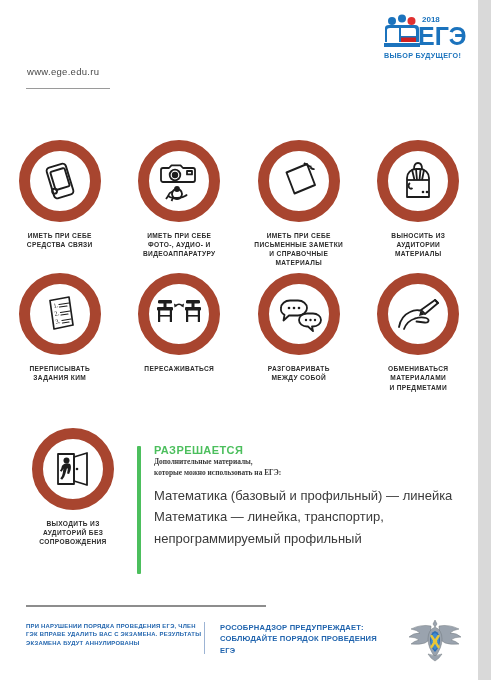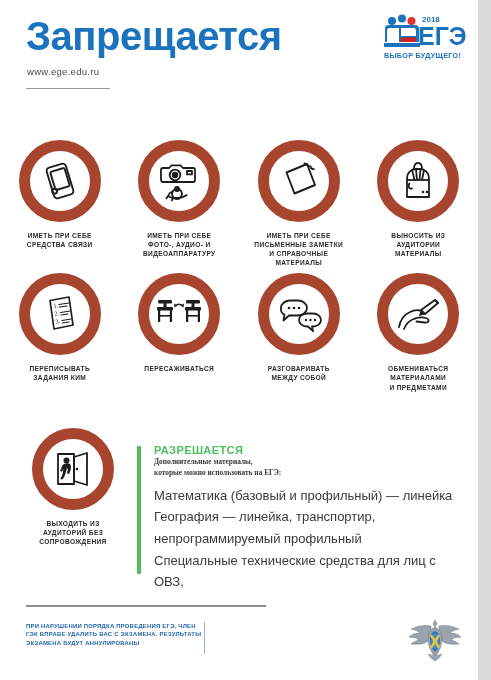--- a/index.html
+++ b/index.html
@@ -79,21 +79,20 @@
     line-height:1.5;letter-spacing:0.2px;text-transform:uppercase;
   }
   .emblem{position:absolute;left:404px;top:16px;width:62px;height:46px;}
 </style>
 </head>
 <body>
 
 <div class="page">
 
   <div class="header">
-    <div class="title">Запрещается</div>
     <div class="url">www.ege.edu.ru</div>
     <div class="hdr-rule"></div>
 
     <div class="logo">
       <svg width="85" height="58" viewBox="0 0 85 58">
 
         <circle cx="11" cy="9" r="4" fill="#1b73bd"></circle>
         <circle cx="21" cy="6.5" r="4" fill="#1b73bd"></circle>
         <circle cx="30.5" cy="9" r="4" fill="#e03030"></circle>
         <path d="M4 30 L4 16 Q4 13 8 13 L34 13 Q38 13 38 17 L38 30 Z" fill="#1b73bd"></path>
@@ -279,32 +278,32 @@
       <div class="cap">ВЫХОДИТЬ ИЗ<br>АУДИТОРИЙ БЕЗ<br>СОПРОВОЖДЕНИЯ</div>
     </div>
 
     <div class="allow">
       <div class="allow-bar"></div>
       <div class="allow-body">
         <div class="allow-title">РАЗРЕШАЕТСЯ</div>
         <div class="allow-intro">Дополнительные материалы,<br>которые можно использовать на ЕГЭ:</div>
         <div class="allow-list">
           <div>Математика (базовый и профильный) — линейка</div>
-          <div>География — линейка, транспортир,</div>
+          <div>Математика — линейка, транспортир,</div>
           <div>непрограммируемый профильный</div>
-          <div>Специальные технические средства для лиц с ОВЗ,</div>
         </div>
       </div>
     </div>
   </div>
 
   <div class="footer">
     <div class="foot-rule"></div>
     <div class="foot-warn">ПРИ НАРУШЕНИИ ПОРЯДКА ПРОВЕДЕНИЯ ЕГЭ, ЧЛЕН ГЭК ВПРАВЕ УДАЛИТЬ ВАС С ЭКЗАМЕНА. РЕЗУЛЬТАТЫ ЭКЗАМЕНА БУДУТ АННУЛИРОВАНЫ</div>
     <div class="foot-div"></div>
+    <div class="foot-msg">РОСОБРНАДЗОР ПРЕДУПРЕЖДАЕТ: СОБЛЮДАЙТЕ ПОРЯДОК ПРОВЕДЕНИЯ ЕГЭ</div>
 
     <div class="emblem">
       <svg width="62" height="46" viewBox="0 0 62 46">
         <g fill="#9aa3ae" stroke="#70787f" stroke-width="0.5">
           <path d="M31 4 l2 4 l-2 3 l-2 -3 z"></path>
           <path d="M27 10 q-10 -2 -20 3 q6 1 9 4 q-7 0 -11 4 q7 0 10 3 q-5 1 -8 4 q9 1 14 -1 q4 -2 6 -6 z"></path>
           <path d="M35 10 q10 -2 20 3 q-6 1 -9 4 q7 0 11 4 q-7 0 -10 3 q5 1 8 4 q-9 1 -14 -1 q-4 -2 -6 -6 z"></path>
           <path d="M31 11 q-7 3 -7 12 q0 9 7 18 q7 -9 7 -18 q0 -9 -7 -12 z"></path>
           <path d="M24 38 q3 5 7 7 q4 -2 7 -7 q-7 3 -14 0 z"></path>
         </g>

